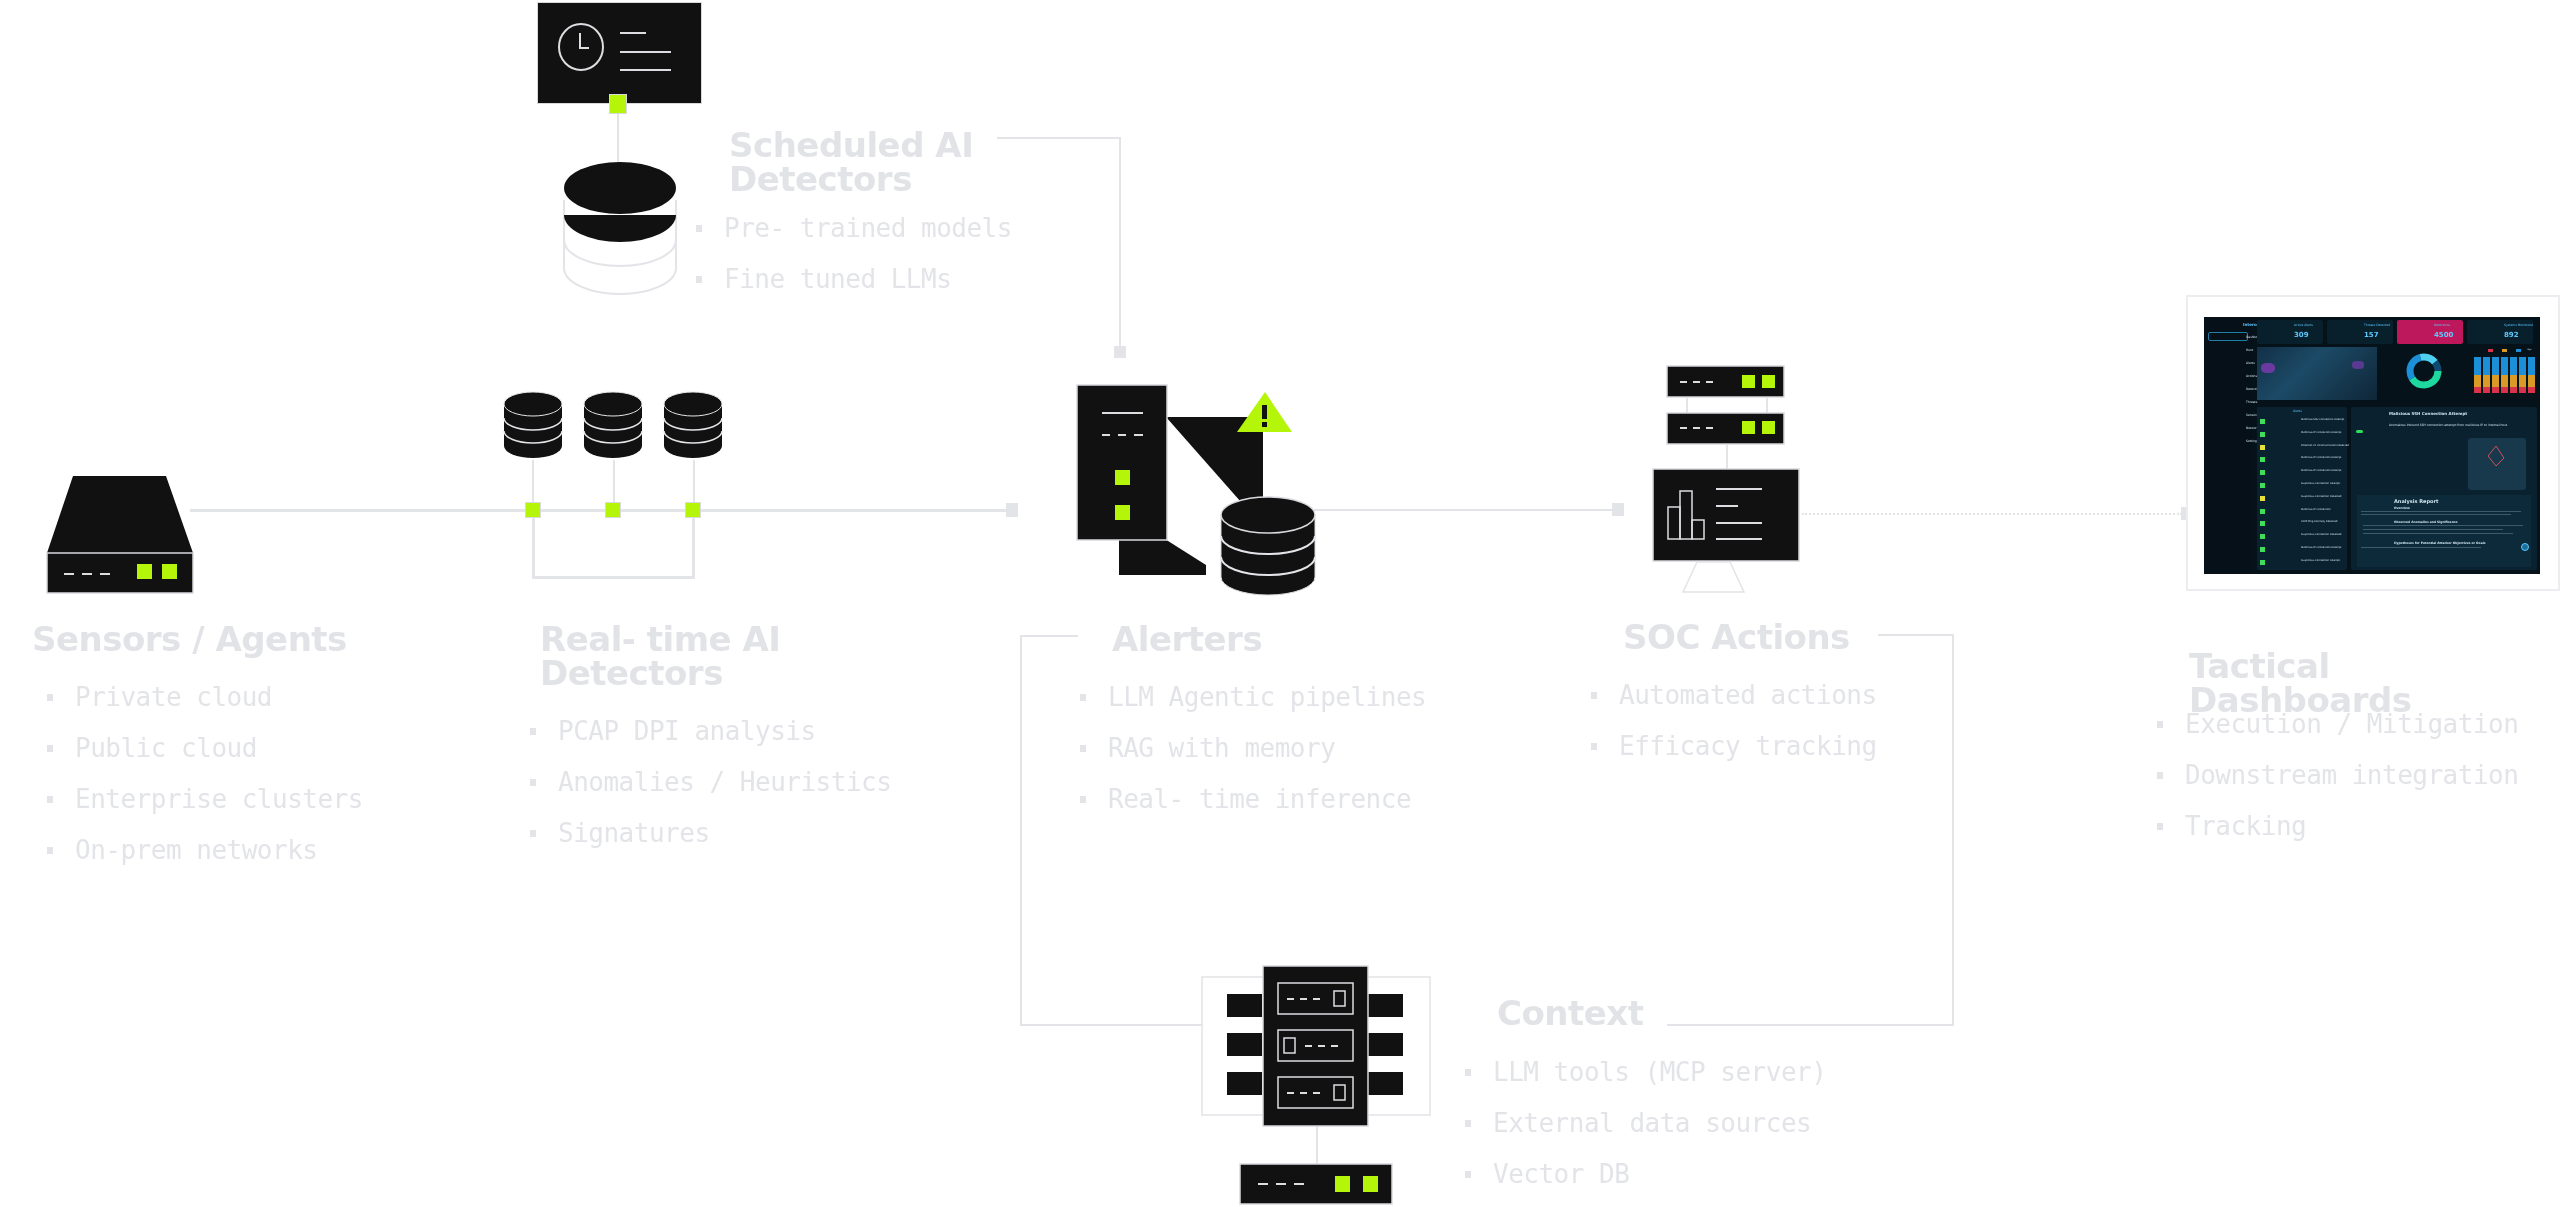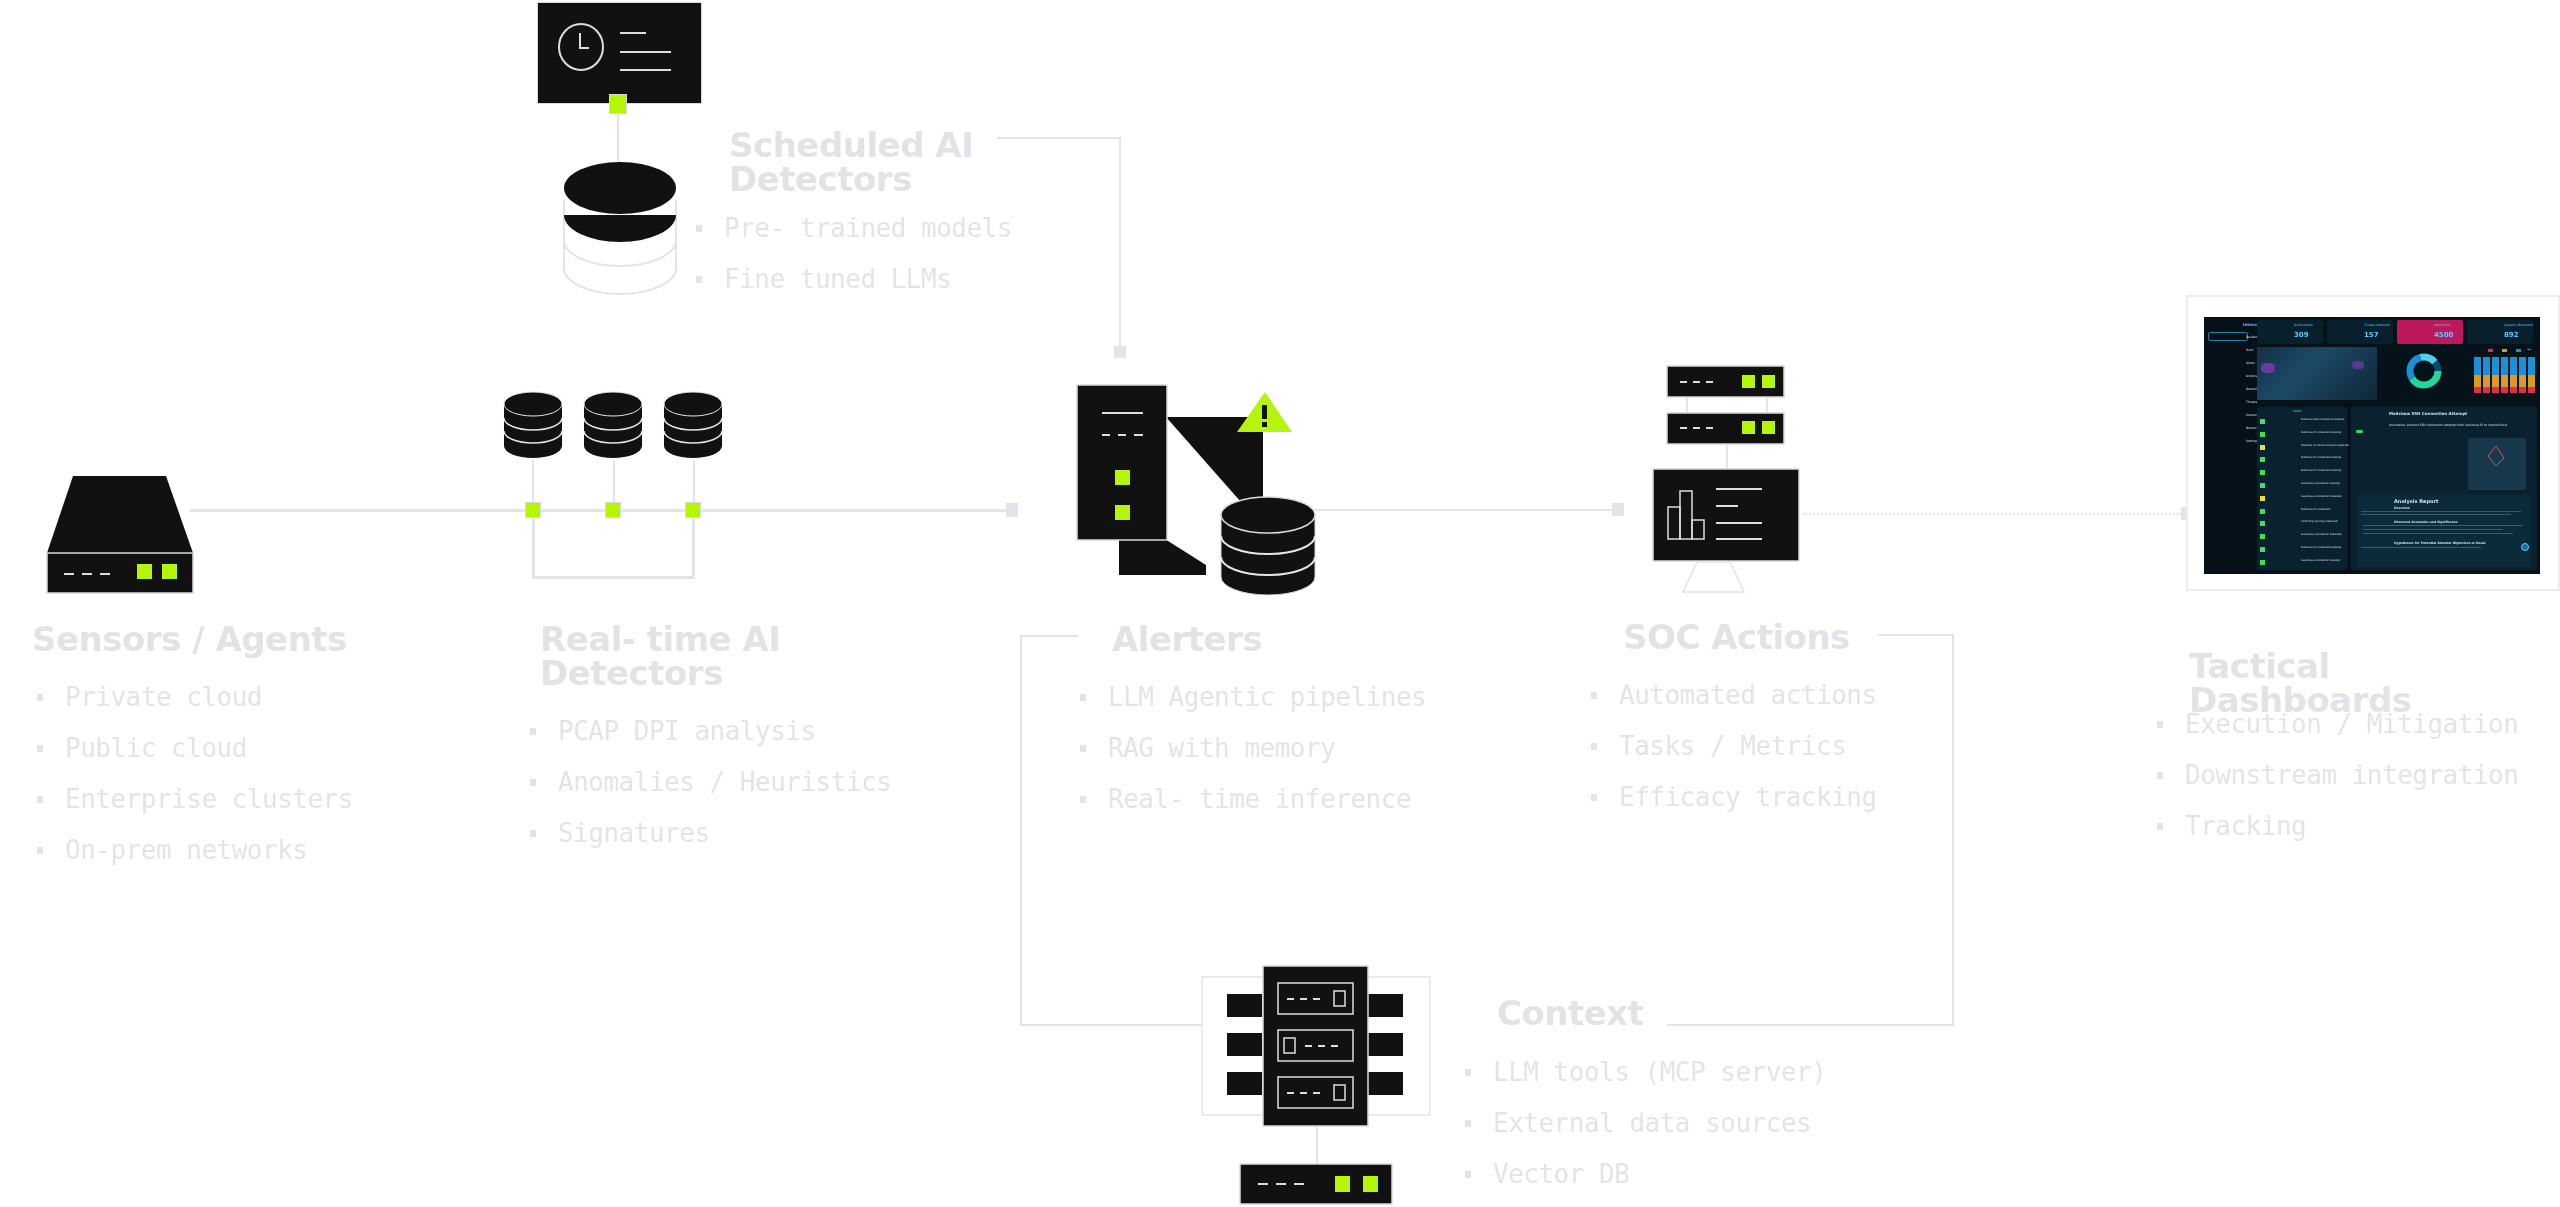--- a/index.html
+++ b/index.html
@@ -86,21 +86,21 @@
   <svg width="150" height="122" style="left:46px;top:475px;">
     <polygon points="27,1 120,1 147,78 1,78" fill="#111"></polygon>
     <rect x="1" y="78" width="146" height="40" fill="#111" stroke="#d8d9dd" stroke-width="1.5"></rect>
     <line x1="18" y1="99" x2="28" y2="99" stroke="#dcdde1" stroke-width="2"></line>
     <line x1="36" y1="99" x2="46" y2="99" stroke="#dcdde1" stroke-width="2"></line>
     <line x1="54" y1="99" x2="64" y2="99" stroke="#dcdde1" stroke-width="2"></line>
     <rect x="91" y="89" width="15" height="15" fill="#b5f50a"></rect>
     <rect x="116" y="89" width="15" height="15" fill="#b5f50a"></rect>
   </svg>
   <div class="title" style="left:32px;top:622px;">Sensors / Agents</div>
-  <ul class="list" style="left:0;top:672px;padding-left:35px;">
+  <ul class="list" style="left:10px;top:672px;padding-left:35px;">
     <li><span class="bullet"></span><span>Private cloud</span></li>
     <li><span class="bullet"></span><span>Public cloud</span></li>
     <li><span class="bullet"></span><span>Enterprise clusters</span></li>
     <li><span class="bullet"></span><span>On-prem networks</span></li>
   </ul>
 </div>
 
 <div>
   <svg width="60" height="72" style="left:503px;top:390px;">
     <path d="M1,14 L1,56 A29,12 0 0 0 59,56 L59,14 Z" fill="#111"></path>
@@ -194,21 +194,20 @@
       <line x1="64" y1="141" x2="86" y2="141" stroke="#dcdde1" stroke-width="2"></line>
       <line x1="64" y1="158" x2="110" y2="158" stroke="#dcdde1" stroke-width="2"></line>
       <line x1="64" y1="174" x2="110" y2="174" stroke="#dcdde1" stroke-width="2"></line>
       <polygon points="45,196 19,196 5,228 .." fill="none"></polygon>
       <polygon points="45,197 78,197 92,227 31,227" fill="#fff" stroke="#e3e4e8" stroke-width="1.5"></polygon>
     </g>
   </svg>
   <div class="title" style="left:1623px;top:620px;">SOC Actions</div>
   <ul class="list" style="left:1589px;top:670px;">
     <li><span class="bullet"></span><span>Automated actions</span></li>
-    <li><span class="bullet"></span><span>Tasks / Metrics</span></li>
     <li><span class="bullet"></span><span>Efficacy tracking</span></li>
   </ul>
 </div>
 
 <div>
   <div class="dash-frame">
     <div class="dash">
       <div class="d-side">
         <div class="d-txt" style="left:6px;top:5px;color:#5ec8ff;font-size:4px;font-weight:bold;">Interceptor</div>
         <div class="abs" style="left:4px;top:15px;width:40px;height:9px;border:1px solid #1f7fa8;border-radius:2px;"></div>

